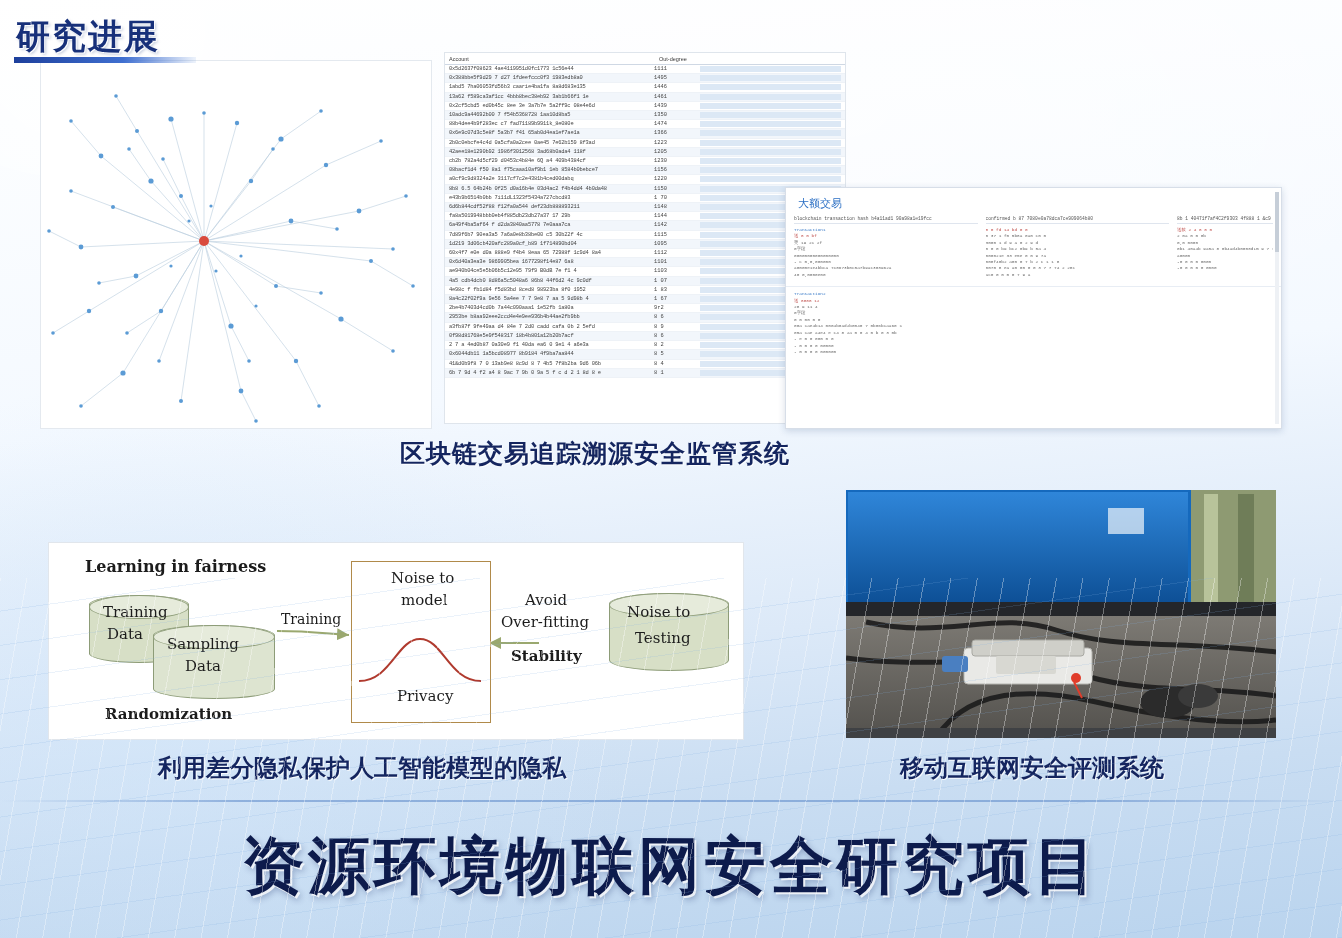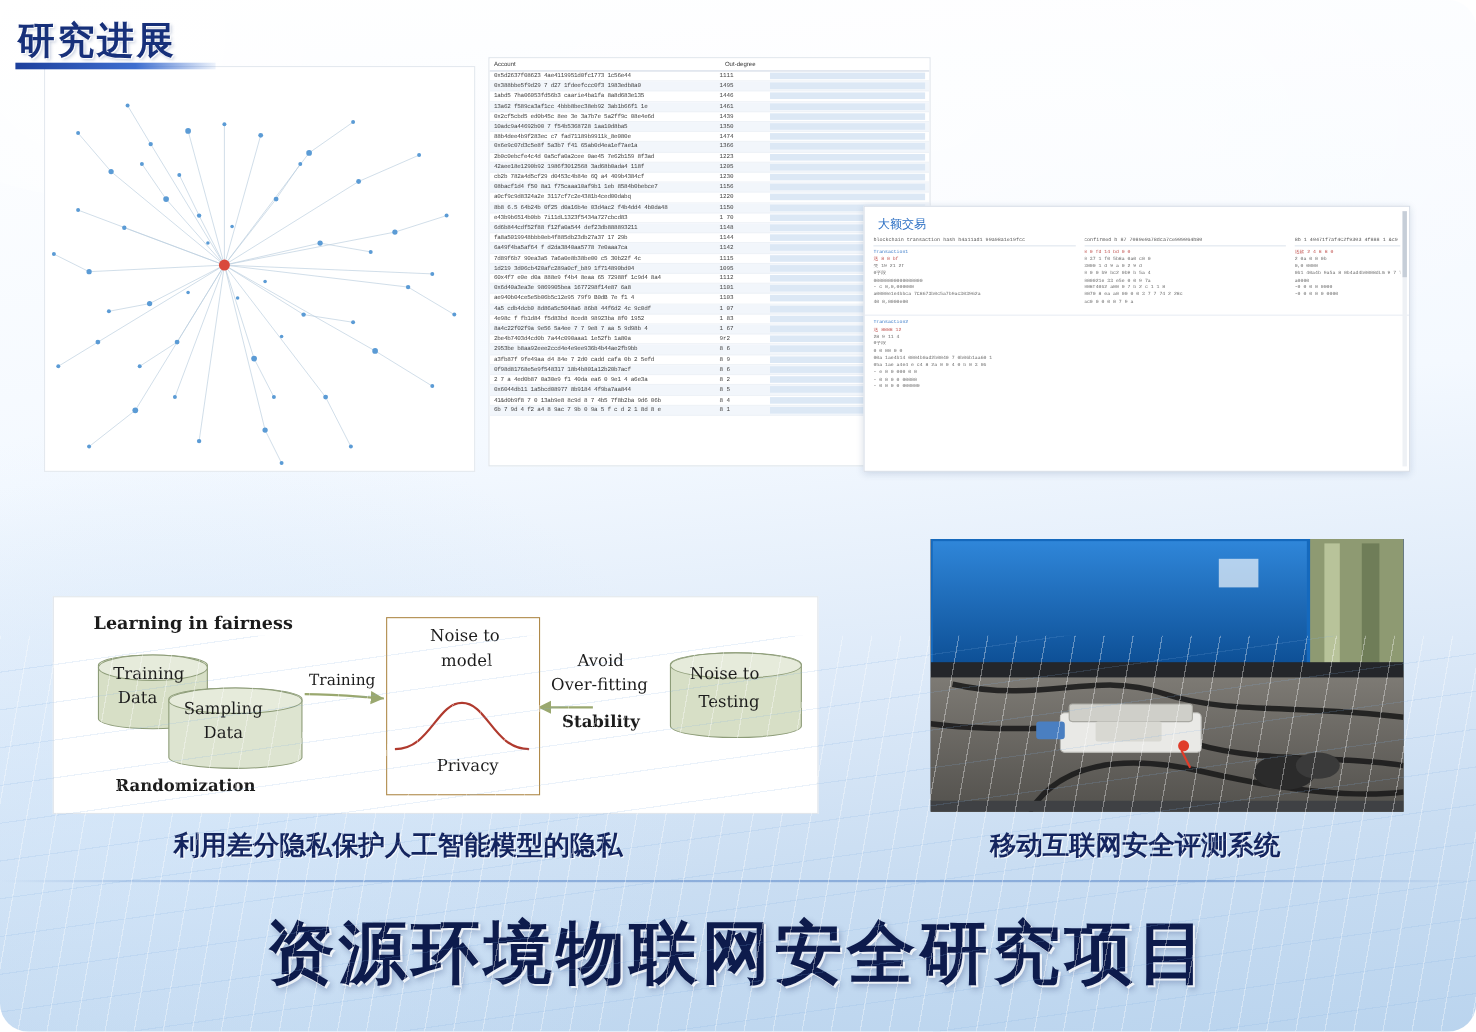--- a/index.html
+++ b/index.html
@@ -17,21 +17,20 @@
 
   
   .slide {
     position: absolute;
     inset: 0;
     background:
       radial-gradient(ellipse 900px 420px at 62% 12%, rgba(255,255,255,0.55) 0%, rgba(255,255,255,0) 70%),
       radial-gradient(ellipse 700px 500px at 12% 78%, rgba(210,230,250,0.55) 0%, rgba(210,230,250,0) 70%),
       linear-gradient(175deg, #ffffff 0%, #f4f9ff 42%, #dce9f8 66%, #c9ddf2 82%, #bad4ee 100%);
     overflow: hidden;
-    border-radius: 26px;
   }
   .slide::after {
     content: "";
     position: absolute;
     left: 0; right: 0; bottom: 0;
     height: 360px;
     background:
       repeating-linear-gradient(100deg, rgba(255,255,255,0.35) 0px, rgba(255,255,255,0.35) 1px, rgba(255,255,255,0) 1px, rgba(255,255,255,0) 26px),
       repeating-linear-gradient(-8deg, rgba(130,175,225,0.16) 0px, rgba(130,175,225,0.16) 1px, rgba(255,255,255,0) 1px, rgba(255,255,255,0) 34px);
     pointer-events: none;
@@ -637,20 +636,21 @@
               <div class="bcd-line">- 0 0 0 0 000000</div>
             </div>
           </div>
         </div>
       <div class="bcd-scroll">
           <i></i>
         </div>
     </div>
   </div>
 
+  <div class="caption caption-1">区块链交易追踪溯源安全监管系统</div>
 
   <div class="panel-privacy">
 
     <div class="pp-label" style="left:36px;top:14px;font-size:16px;font-weight:bold;">
       
       <span>Learning in fairness</span>
     </div>
 
     <div class="cyl" style="left:40px;top:52px;width:98px;height:66px;"></div>
     <div class="pp-label" style="left:54px;top:60px;font-size:15px;">Training</div>

